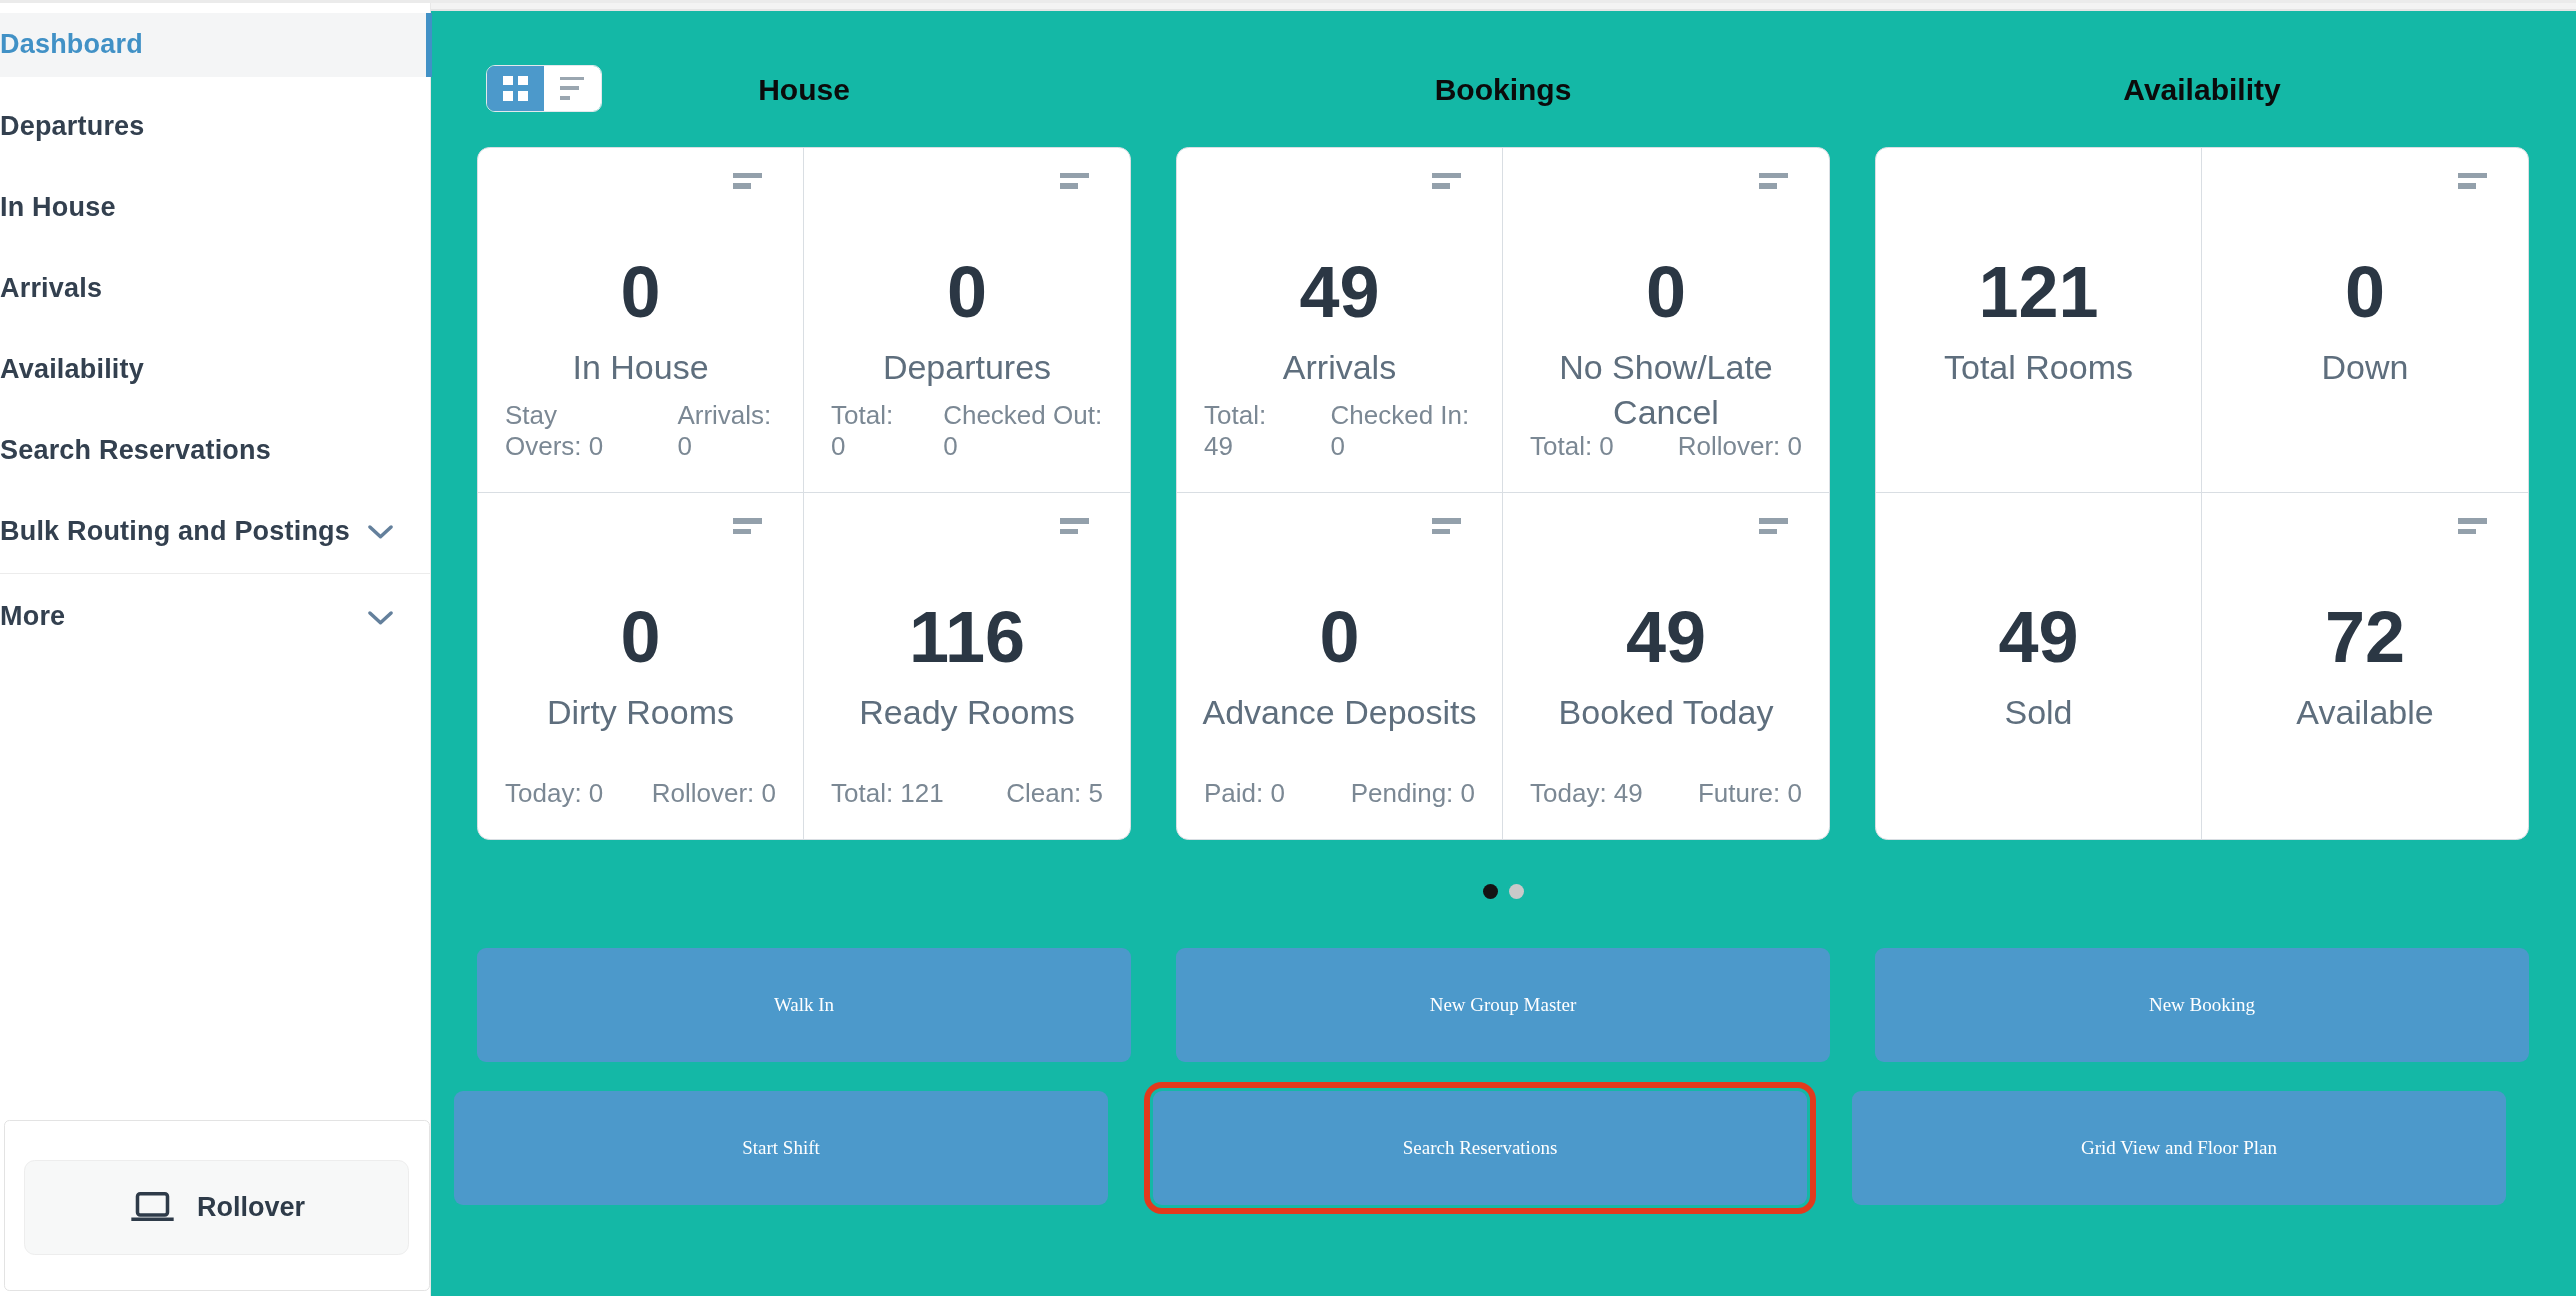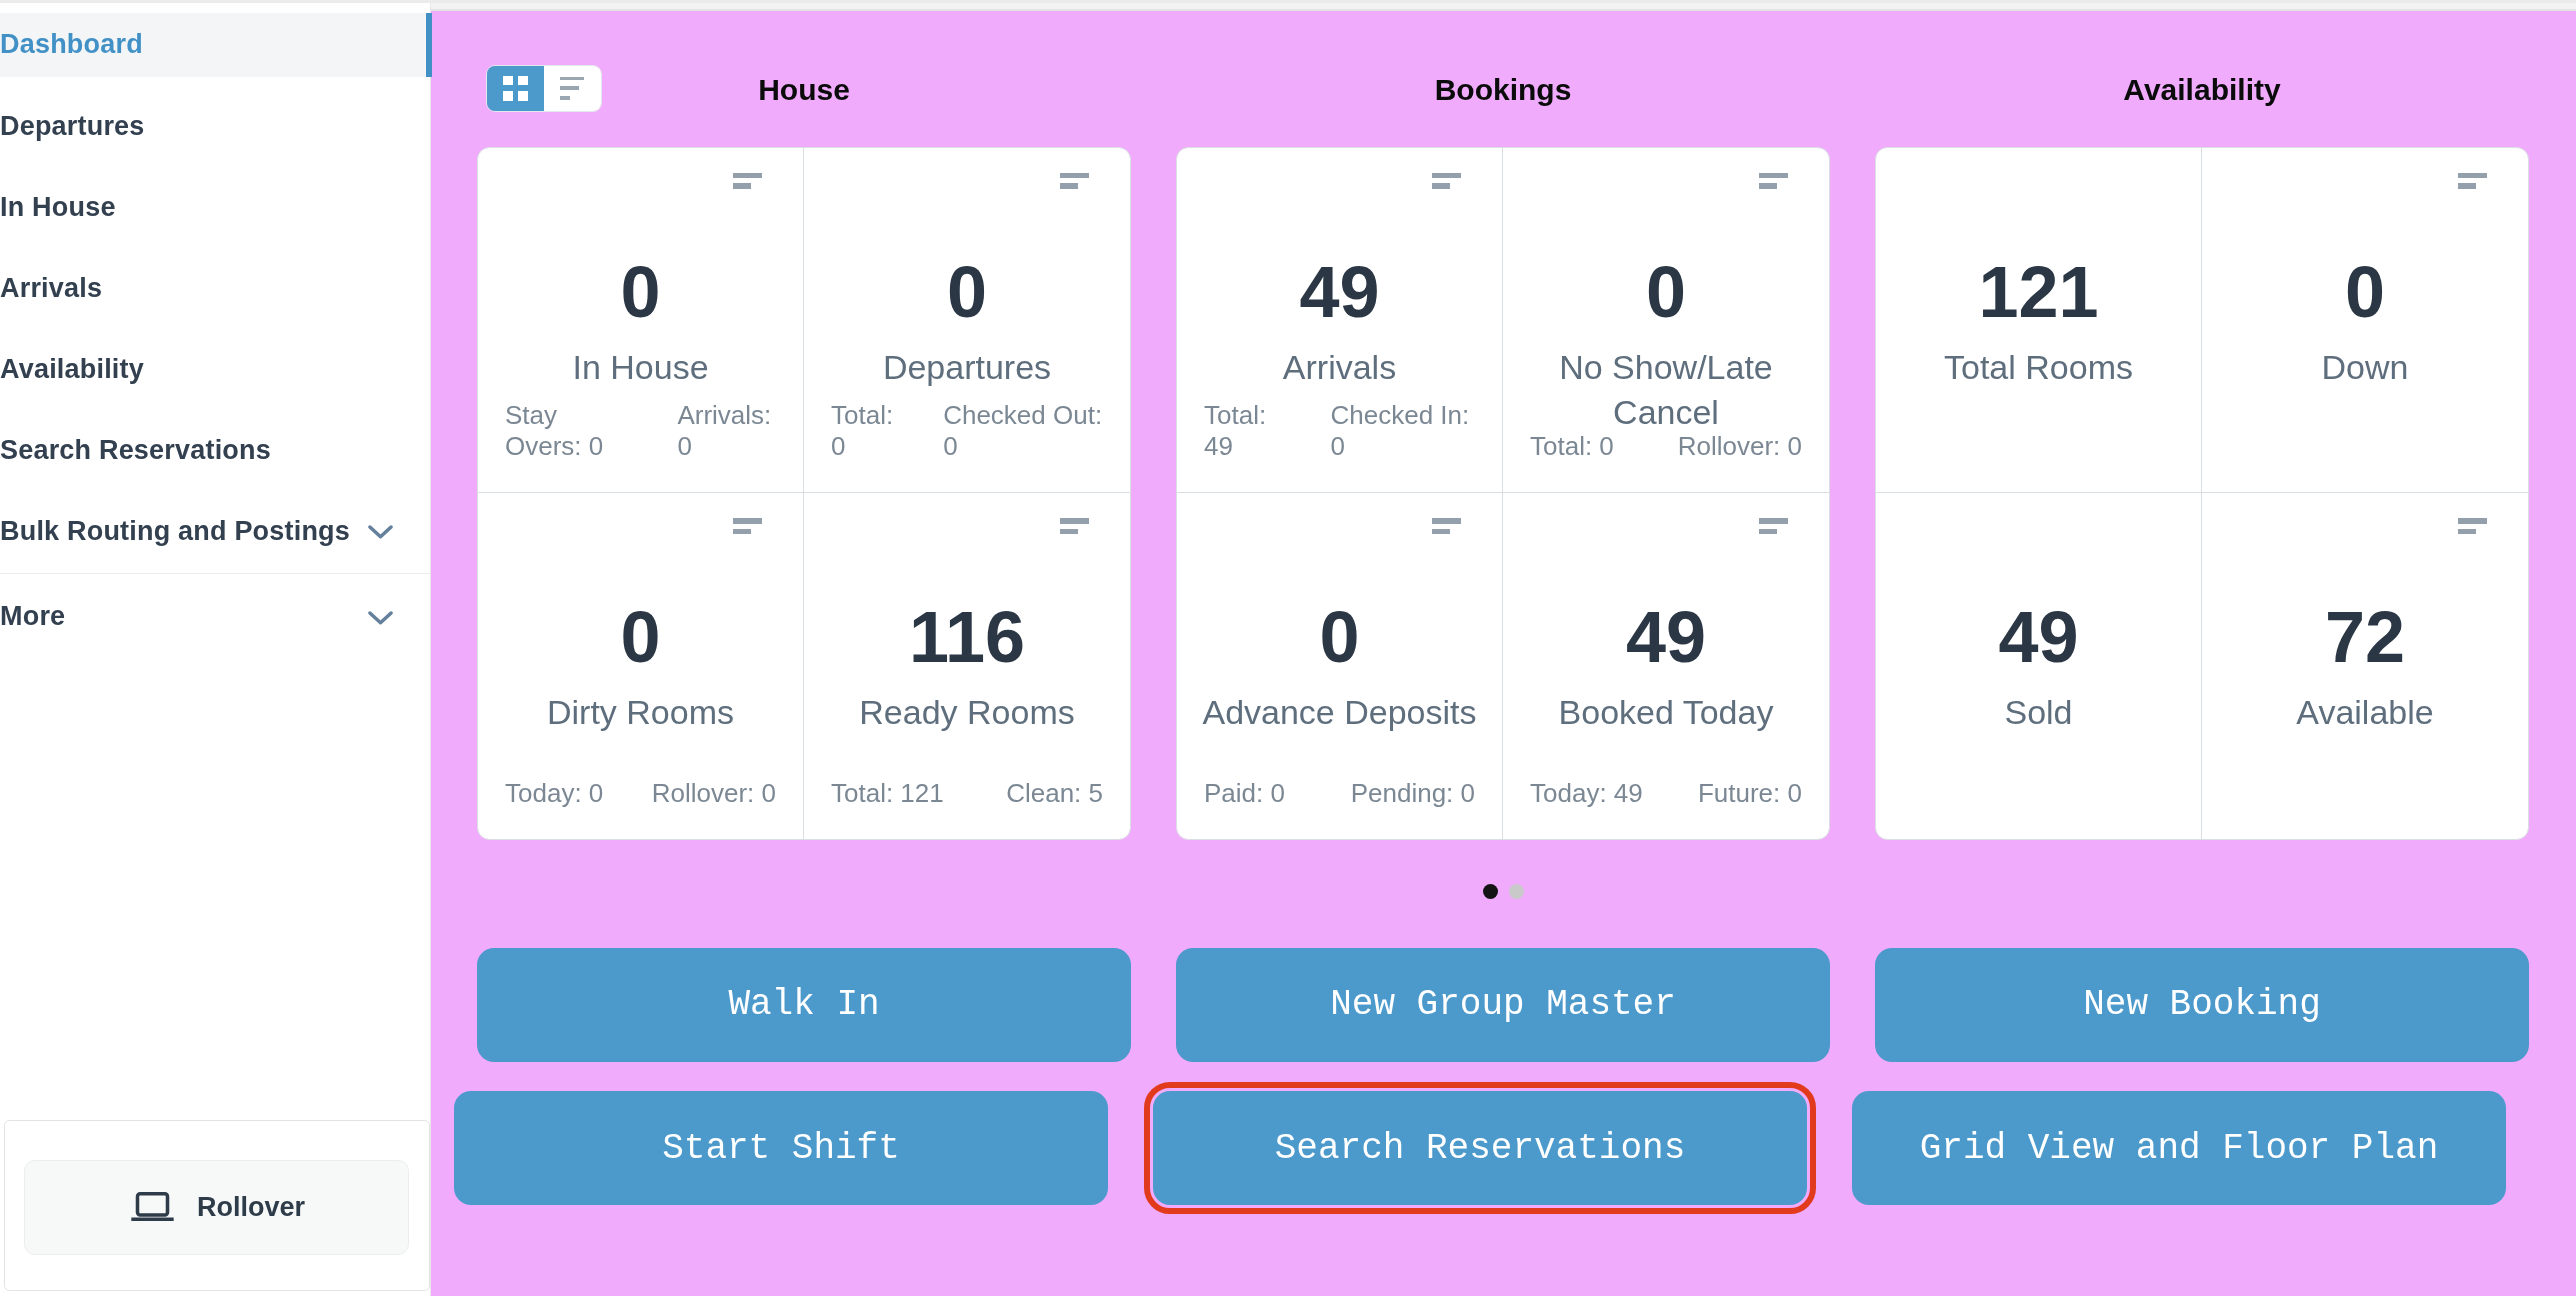--- a/index.html
+++ b/index.html
@@ -22,21 +22,21 @@
   .nav-divider { height:0; border-top:1.8px solid #ececec; margin:1.8px 0; }
 
   .trainkey-panel { position:absolute; left:3.6px; right:0; bottom:6.3px; height:171px;
                     border:1.8px solid #e3e3e3; border-radius:5.4px; background:#fff; }
   .trainkey-btn { margin:39px 19.7px 0 19.7px; height:95px; background:#f7f8f8;
                   border:1.8px solid #ededed; border-radius:10.7px; display:flex;
                   align-items:center; justify-content:center; gap:21.5px; cursor:pointer; }
   .trainkey-btn .tk-label { font-size:27px; font-weight:600; color:#2e3b49; }
 
   
-  .main { position:absolute; left:431px; top:0; width:2145px; height:1297px; background:#f0abfc; }
+  .main { position:absolute; left:431px; top:0; width:2145px; height:1297px; background:#14b8a6; }
   .top-strip { height:10.7px; background:#f3f3f3; border-bottom:2.7px solid #e4e4e4; }
 
   .header-row { position:relative; height:49px; margin-top:54px; }
   .col-titles { display:flex; gap:45px; margin-left:46px; }
   .col-title { width:654px; text-align:center; font-size:30px; font-weight:700;
                color:#0b0b0b; line-height:49px; }
 
   .toggle { position:absolute; left:55px; top:0; height:47px; display:flex;
             border-radius:9px; overflow:hidden; border:1.8px solid #e3e8ec; }
   .seg { width:57px; height:100%; display:flex; align-items:center; justify-content:center; cursor:pointer; }
@@ -67,22 +67,22 @@
   .foot { position:absolute; left:27px; right:27px; bottom:30px; display:flex;
           justify-content:space-between; font-size:26px; color:#7b8894;gap:38px; }
 
   .dots { margin-top:44px; display:flex; justify-content:center; gap:11.6px; }
   .dot { width:15px; height:15px; border-radius:50%; cursor:pointer; }
   .dot.on { background:#141414; } .dot.off { background:#c9c9c9; }
 
   .btn-row { display:flex; gap:45px; margin-left:46px; }
   .btn-row.r1 { margin-top:49px; }
   .btn-row.r2 { margin-top:29.5px;margin-left:23px; }
-  .act-btn { width:654px; height:114px; background:#4c99cb; border:none; border-radius:17px;
-             color:#fff; font-size:36px; font-weight:500; font-family:Liberation Mono, monospace;
+  .act-btn { width:654px; height:114px; background:#4c99cb; border:none; border-radius:9px;
+             color:#fff; font-size:19px; font-weight:500; font-family:Liberation Serif, serif;
              cursor:pointer; }
   .act-btn.highlight { outline:6.3px solid #e23a1d; outline-offset:3.6px; }
 
   svg { display:block; }
 </style>
 </head>
 <body>
 
 <div class="sidebar">
   <div class="nav">

